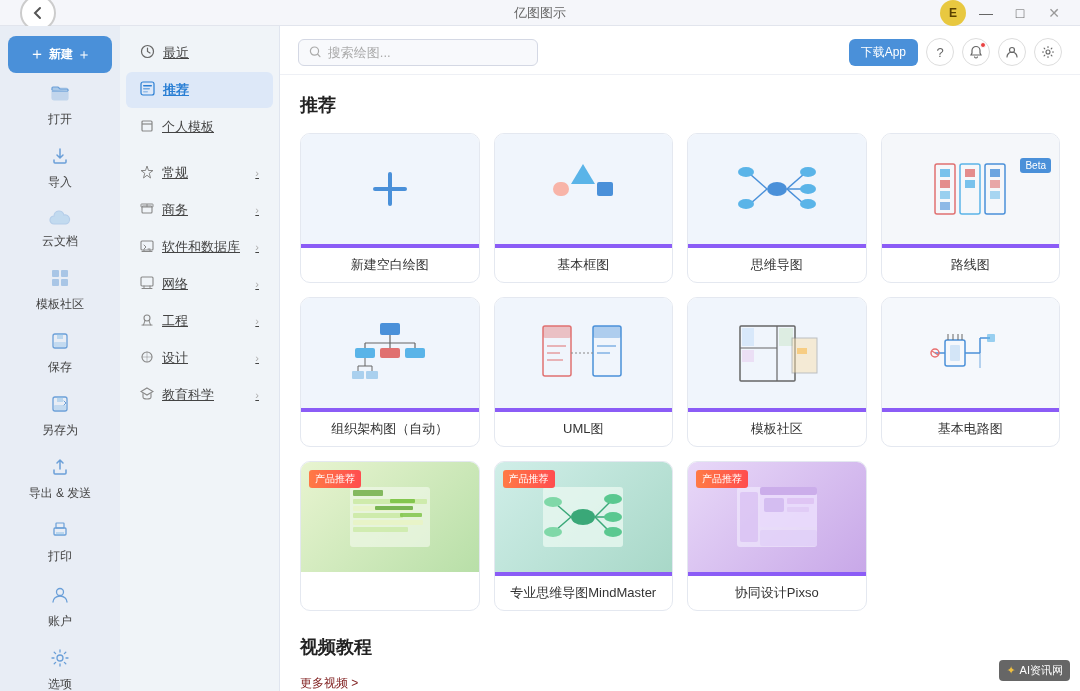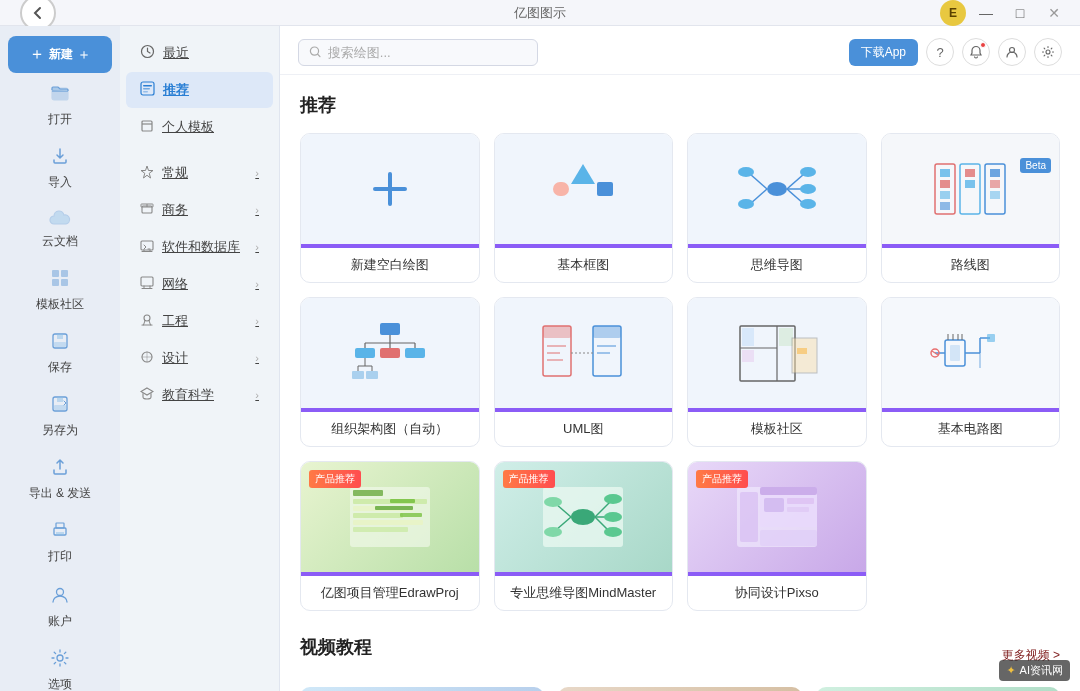--- a/index.html
+++ b/index.html
@@ -51,21 +51,21 @@
 
     
     .template-grid { display: grid; grid-template-columns: repeat(4, 1fr); gap: 14px; margin-bottom: 24px; }
     .template-card { border: 1px solid #e4e8f0; border-radius: 10px; overflow: hidden; cursor: pointer; background: #fff; transition: box-shadow 0.2s; }
     .template-thumb { height: 110px; background: #f5f7fc; display: flex; align-items: center; justify-content: center; position: relative; }
     .template-label { padding: 8px 10px; font-size: 13px; color: #333; text-align: center; border-top: 4px solid #8b5cf6; }
     .badge-beta { position: absolute; top: 24px; right: 8px; background: #4a90d9; color: #fff; font-size: 10px; padding: 2px 5px; border-radius: 3px; }
     .badge-product { position: absolute; top: 8px; left: 8px; background: linear-gradient(90deg, #ff7a45, #ff4d4f); color: #fff; font-size: 10px; padding: 2px 6px; border-radius: 3px; }
 
     
-    .video-section-header { display: flex; align-items: center; justify-content: space-between; margin-bottom: 12px; }
+    .video-section-header { display: flex; justify-content: space-between; margin-bottom: 12px; flex-direction: column; }
     .more-link { font-size: 12px; color: #7f1d1d; cursor: pointer; }
     .video-grid { display: grid; grid-template-columns: repeat(3, 1fr); gap: 14px; }
     .video-card { border-radius: 10px; overflow: hidden; background: #f0f4f8; height: 80px; }
 
     
     .watermark { position: fixed; bottom: 10px; right: 10px; background: rgba(0,0,0,0.6); color: #fff; font-size: 11px; padding: 3px 7px; border-radius: 4px; display: flex; align-items: center; gap: 4px; z-index: 999; }
 
     
     .back-btn { width: 36px; height: 36px; border-radius: 50%; border: 2px solid #ccc; display: flex; align-items: center; justify-content: center; cursor: pointer; background: #fff; flex-shrink: 0; margin: 0 8px; }
   </style>
@@ -520,21 +520,20 @@
               <rect x="8" y="24" width="60" height="5" rx="1" fill="#e8f4c8" opacity="0.9"></rect>
               <rect x="8" y="31" width="50" height="5" rx="1" fill="#c8e8a0" opacity="0.8"></rect>
               <rect x="8" y="38" width="70" height="5" rx="1" fill="#e8f4c8"></rect>
               <rect x="8" y="45" width="55" height="5" rx="1" fill="#c8e8a0" opacity="0.7"></rect>
 
               <rect x="45" y="17" width="25" height="4" rx="1" fill="#7bc244" opacity="0.9"></rect>
               <rect x="30" y="24" width="38" height="4" rx="1" fill="#4a9a20" opacity="0.7"></rect>
               <rect x="55" y="31" width="22" height="4" rx="1" fill="#7bc244" opacity="0.8"></rect>
             </svg>
           </div>
-          <div class="template-label">亿图项目管理EdrawProj</div>
         </div>
 
         <div class="template-card">
           <div class="template-thumb" style="background: linear-gradient(135deg,#d0eee8,#a8d8c8);">
             <div class="badge-product">产品推荐</div>
             <svg width="90" height="70" viewBox="0 0 90 70" fill="none">
               <rect x="5" y="5" width="80" height="60" rx="3" fill="#e8f8f0" opacity="0.8"></rect>
               <ellipse cx="45" cy="35" rx="12" ry="8" fill="#3aa878"></ellipse>
               <line x1="57" y1="35" x2="72" y2="20" stroke="#3aa878" stroke-width="1.5"></line>
               <ellipse cx="75" cy="17" rx="9" ry="5" fill="#5ac890"></ellipse>

